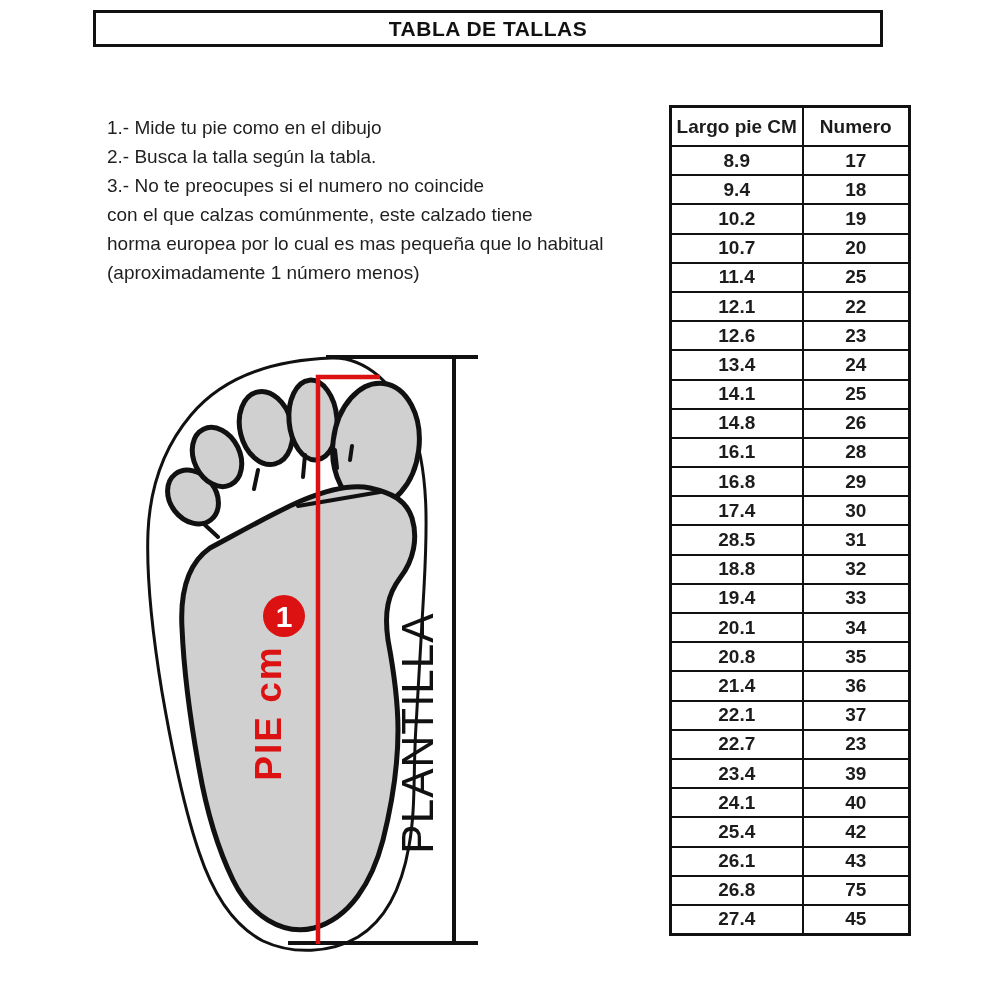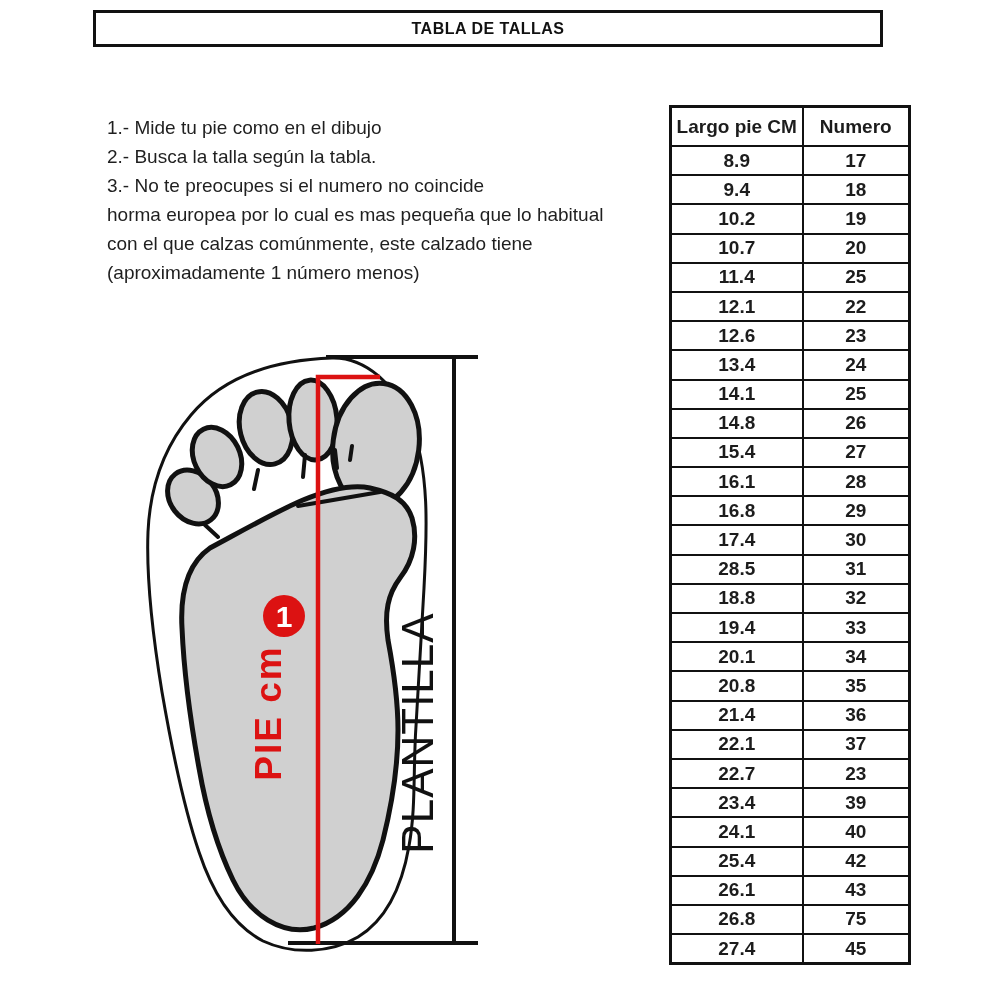--- a/index.html
+++ b/index.html
@@ -14,21 +14,21 @@
   }
   .page{position:absolute;inset:0;background:#fff;}
 
   
   .title-box{
     position:absolute;left:93px;top:10px;width:790px;height:37px;
     border:3px solid #111;display:flex;align-items:center;justify-content:center;
     box-sizing:border-box;
   }
   .title-box span{
-    font-size:16px;font-weight:bold;letter-spacing:0.5px;color:#111;
+    font-size:21px;font-weight:bold;letter-spacing:0.5px;color:#111;
   }
 
   
   .instructions{
     position:absolute;left:107px;top:113px;width:545px;
     font-size:19px;line-height:29px;color:#1f1f1f;
   }
 
   
   table.size-table{
@@ -77,22 +77,22 @@
 <div class="page">
 
   <div class="title-box">
     <span>TABLA DE TALLAS</span>
   </div>
 
   <div class="instructions" id="instructions">
       <div>1.- Mide tu pie como en el dibujo</div>
       <div>2.- Busca la talla según la tabla.</div>
       <div>3.- No te preocupes si el numero no coincide</div>
+      <div>con el que calzas comúnmente, este calzado tiene</div>
       <div>horma europea por lo cual es mas pequeña que lo habitual</div>
-      <div>con el que calzas comúnmente, este calzado tiene</div>
       <div>(aproximadamente 1 número menos)</div>
     </div>
 
   <svg class="diagram" viewBox="140 350 345 605" xmlns="http://www.w3.org/2000/svg">
 
     <path class="outline" d="M 332 358
          C 272 360, 222 378, 191 415
          C 164 447, 150 487, 148 532
          C 146 582, 153 637, 162 692
          C 172 750, 184 808, 199 852
@@ -186,24 +186,20 @@
         </tr>
         <tr>
           <td>14.1</td>
           <td>25</td>
         </tr>
         <tr>
           <td>14.8</td>
           <td>26</td>
         </tr>
         <tr>
-          <td>15.4</td>
-          <td>27</td>
-        </tr>
-        <tr>
           <td>16.1</td>
           <td>28</td>
         </tr>
         <tr>
           <td>16.8</td>
           <td>29</td>
         </tr>
         <tr>
           <td>17.4</td>
           <td>30</td>

